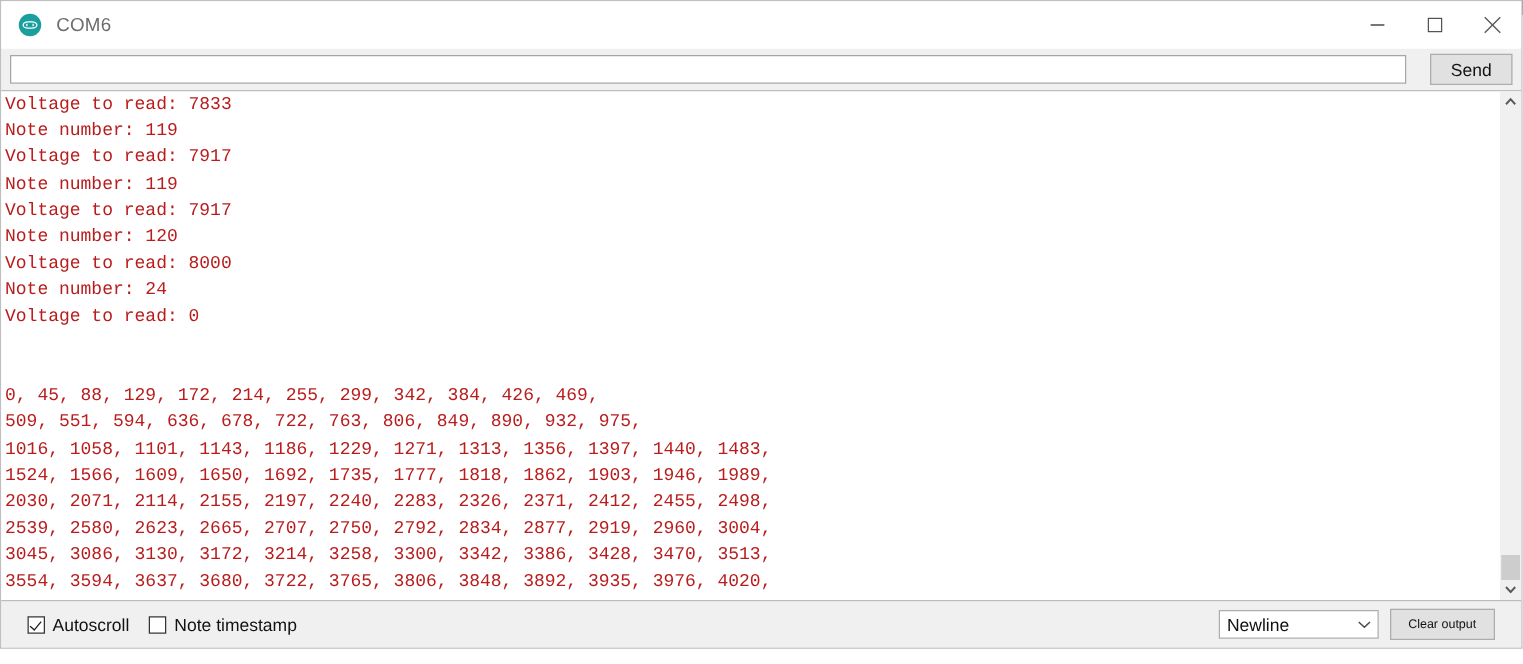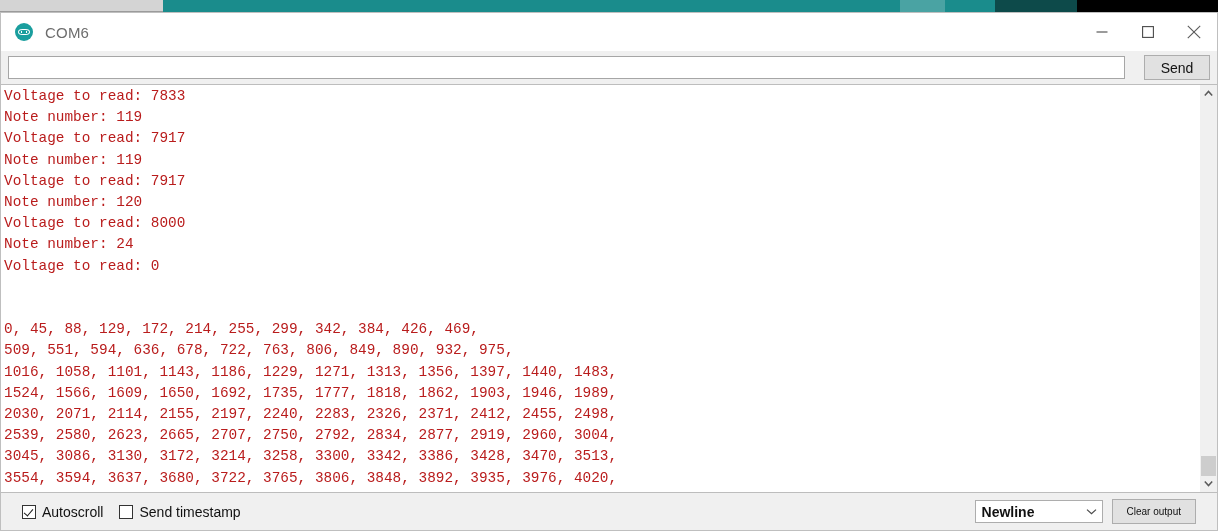--- a/index.html
+++ b/index.html
@@ -29,21 +29,21 @@
   #strip-teal4   { left: 995px; width: 82px;  background: #0d4a4a; }
   #strip-black   { left: 1077px; width: 141px; background: #000000; }
   #strip-underline {
     position: absolute; left: 0; top: 11px; width: 163px; height: 1px;
     background: #9b9b9b;
   }
 
   
   #serial-window {
     position: absolute;
-    left: 0; top: 12px;
+    left: 0; top: 0;
     width: 1218px;
     height: 519px;
     background: #f0f0f0;
     border: 1px solid #bfbfbf;
     box-sizing: border-box;
     display: flex;
     flex-direction: column;
   }
 
   
@@ -243,21 +243,21 @@
     height: 23px;
     border: 1px solid #adadad;
     background: #ffffff;
     box-sizing: border-box;
     display: flex;
     align-items: center;
     margin-left: 8px;
     cursor: default;
     position: relative;
   }
-  #line-ending-select { width: 128px; font-weight: bold; }
+  #line-ending-select { width: 128px; }
   #baud-rate-select { width: 113px; }
   .combo-text {
     font-size: 14px;
     color: #111111;
     padding-left: 6px;
     font-family: "Liberation Sans", sans-serif;
     flex: 1 1 auto;
     white-space: nowrap;
     overflow: hidden;
   }
@@ -365,21 +365,21 @@
 
   <div id="bottom-bar">
 
     <div class="cb-group">
       <span class="cb-box checked" id="autoscroll-box"></span>
       <span class="cb-label">Autoscroll</span>
     </div>
 
     <div class="cb-group">
       <span class="cb-box" id="timestamp-box"></span>
-      <span class="cb-label">Send timestamp</span>
+      <span class="cb-label">Note timestamp</span>
     </div>
 
     <div id="bottom-right">
 
       <div class="combo" id="line-ending-select">
         <span class="combo-text">Newline</span>
         <span class="combo-arrow">
           <svg width="11" height="7" viewBox="0 0 11 7">
               <polyline points="1,1.6 5.5,5.8 10,1.6" fill="none" stroke="#4a4a4a" stroke-width="1.2"></polyline>
             </svg>

